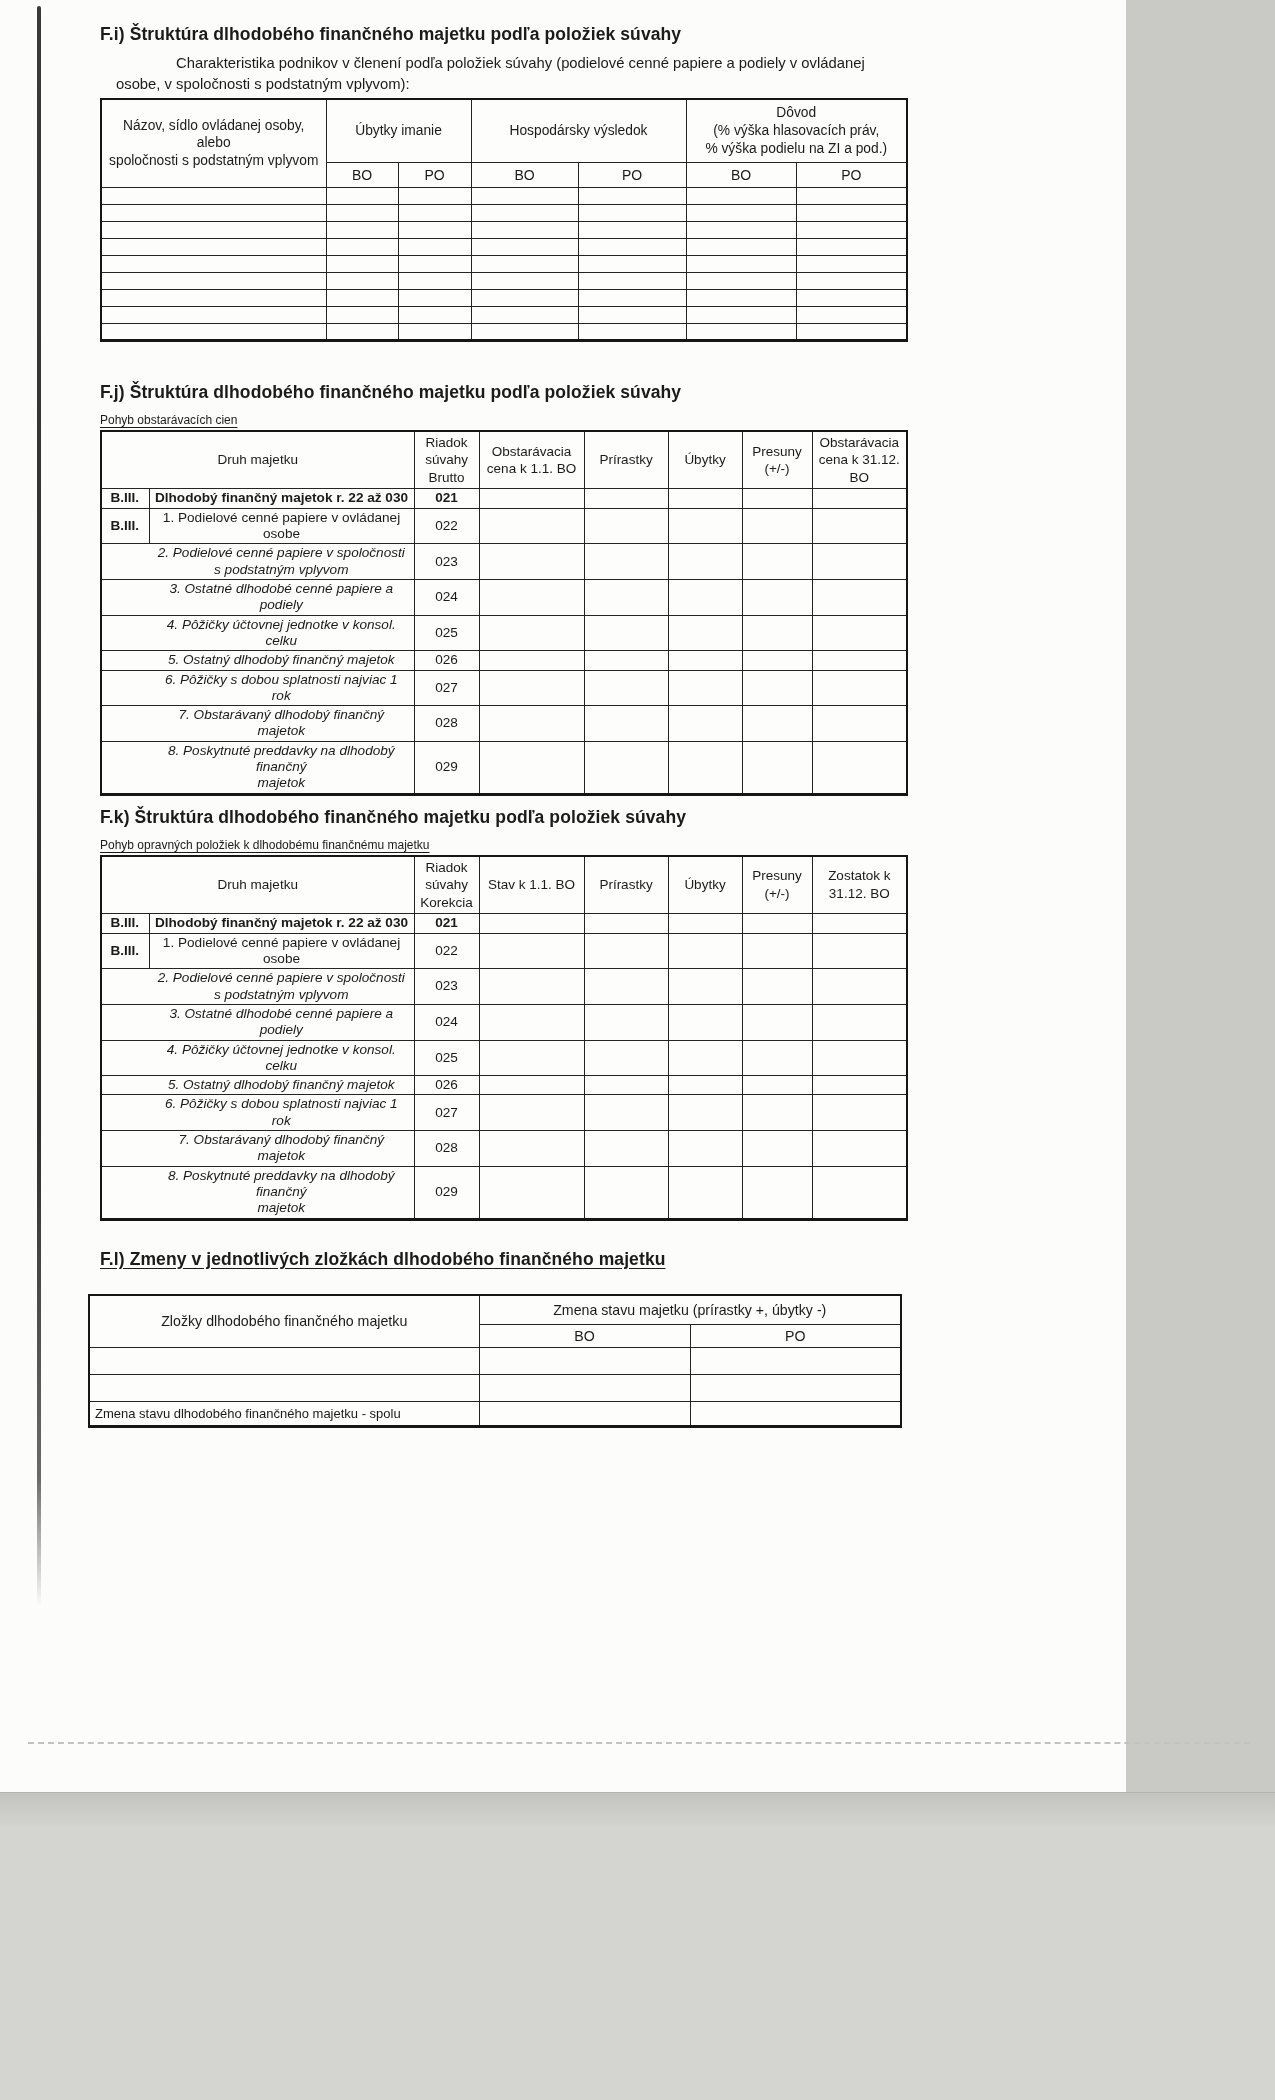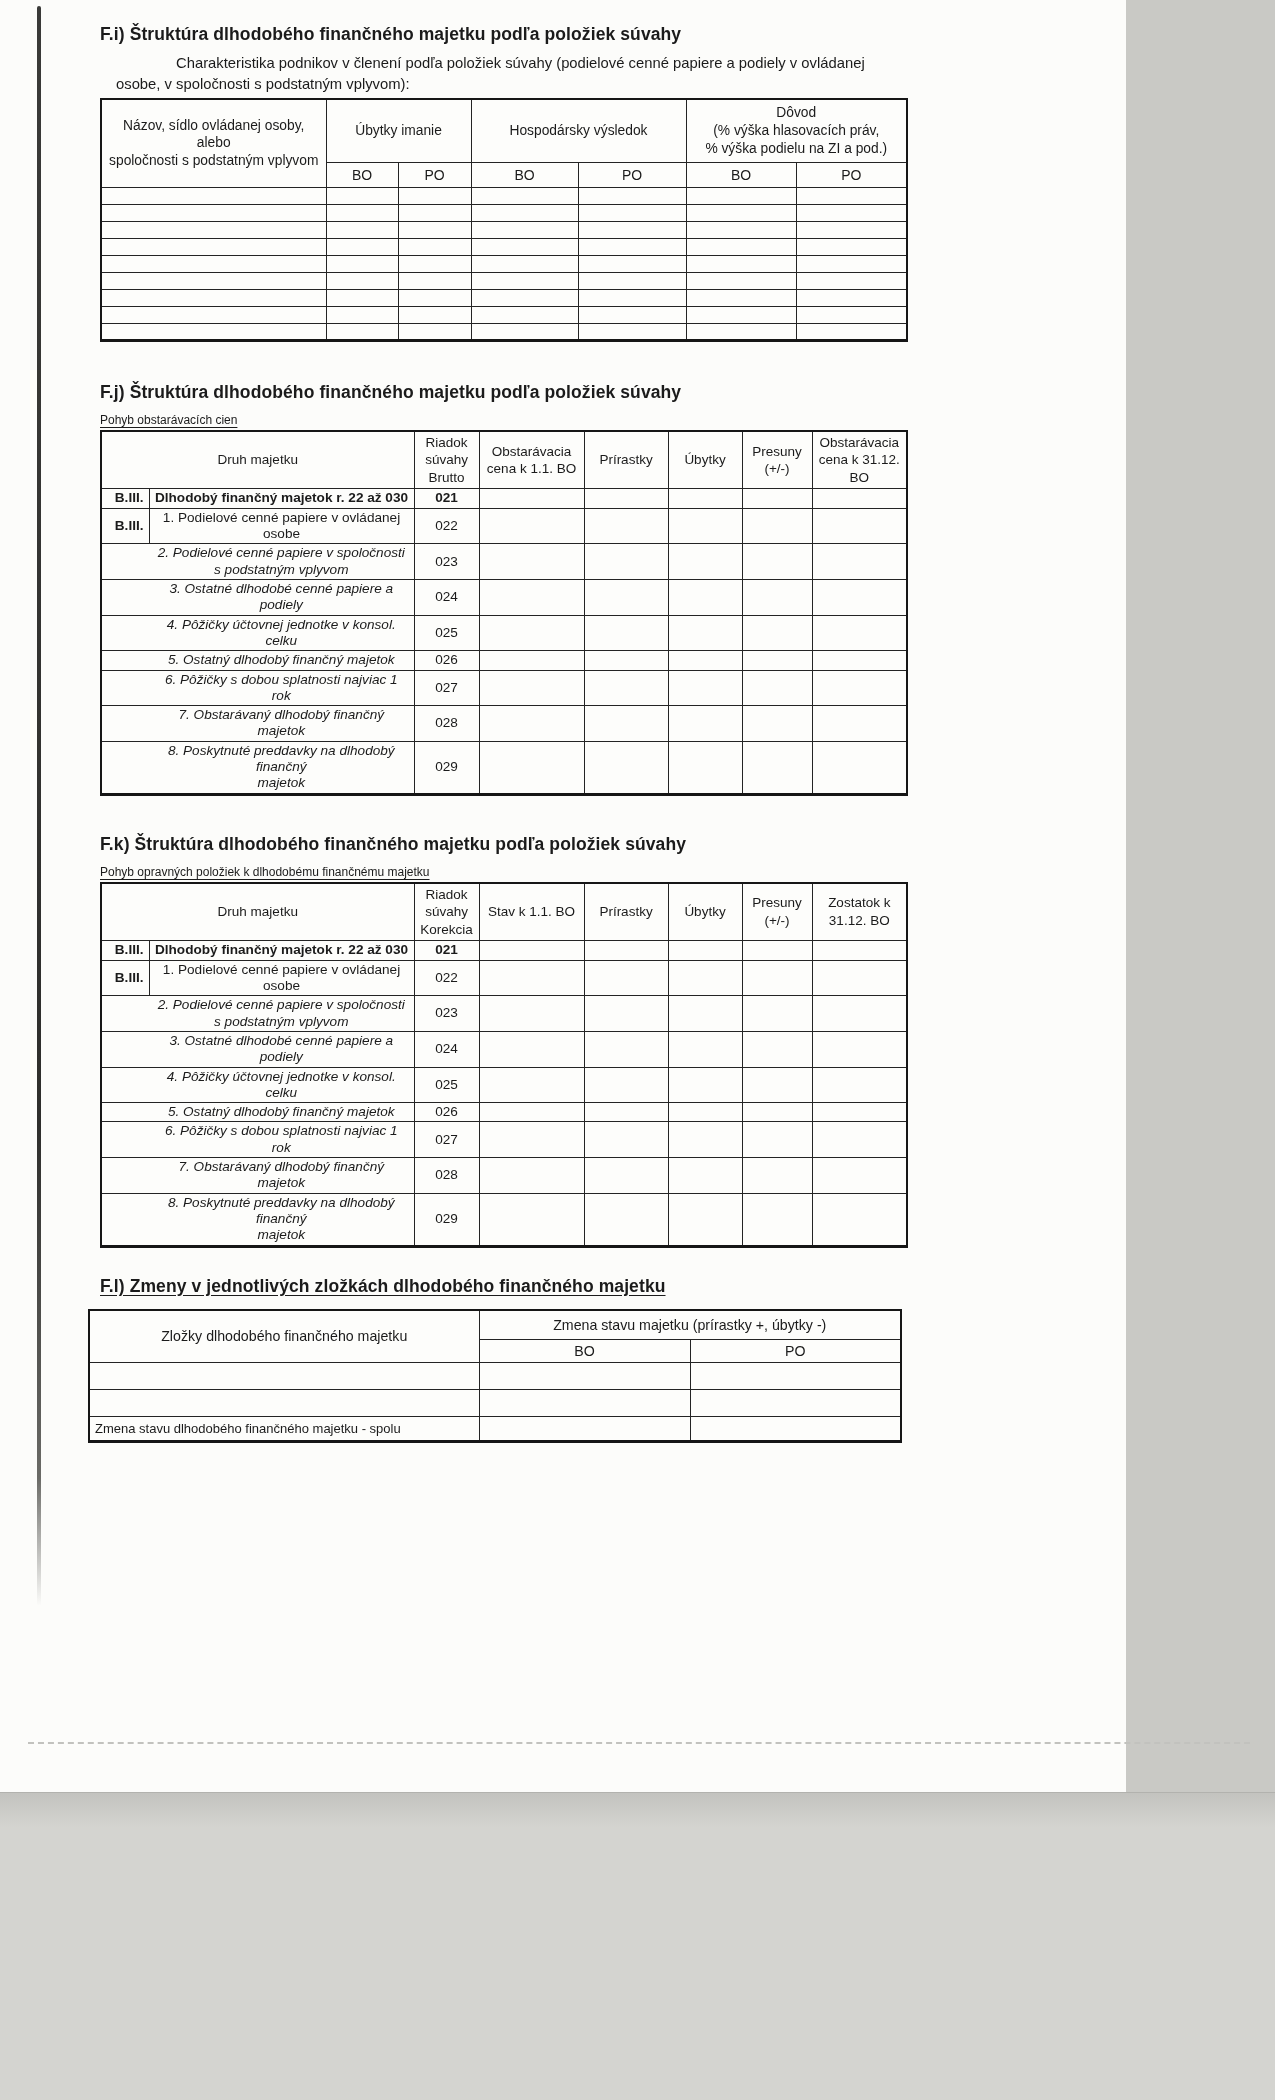--- a/index.html
+++ b/index.html
@@ -68,29 +68,29 @@
   .fi-tbl thead tr.main th { height: 54px; }
   .fi-tbl thead tr.subhead th { height: 25px; padding: 2px; font-size: 14px; }
   .fi-tbl tbody td { height: 17px; padding: 0 4px; }
 
   
   .mv-tbl { width: 806px; margin-top: 2px; }
   .mv-tbl thead th {
     font-size: 13.5px; text-align: center; height: 50px; padding: 2px 4px; line-height: 1.3;
   }
   .mv-tbl tbody td { font-size: 13.6px; height: 17px; padding: 1px 5px; line-height: 1.2; }
-  .mv-tbl td.prefix-cell { font-weight: bold; padding-left: 4px; text-align: right; }
+  .mv-tbl td.prefix-cell { font-weight: bold; padding-left: 4px; text-align: center; }
   .mv-tbl td.label-cell { text-align: center; white-space: pre-line; }
   .mv-tbl td.prefix-cell.no-pref { border-right: none; }
   .mv-tbl td.label-cell.no-pref { border-left: none; font-style: italic; }
   .mv-tbl td.riadok-cell { text-align: center; }
   .mv-tbl tr.bold-row td { font-weight: bold; }
 
   
-  .fl-tbl { width: 812px; margin-left: -12px; margin-top: 12px; }
+  .fl-tbl { width: 812px; margin-left: -12px; margin-top: 24px; }
   .fl-tbl thead th { font-size: 14.2px; text-align: center; padding: 4px 6px; }
   .fl-tbl thead tr.main th { height: 30px; }
   .fl-tbl thead tr.subhead th { height: 23px; padding: 2px; }
   .fl-tbl tbody td { height: 27px; }
   .fl-tbl tfoot td { height: 25px; font-size: 13px; }
   .fl-tbl td.spolu { text-align: left; padding: 2px 5px; }
 
   .page-footer { margin: 12px 0 0 0; font-style: italic; font-size: 13.5px; }
 </style>
 </head>
@@ -341,21 +341,21 @@
               <td></td>
               <td></td>
               <td></td>
               <td></td>
               <td></td>
             </tr>
           </tbody>
       </table>
     </section>
 
-    <section id="sec-fk" style="margin-top:38px">
+    <section id="sec-fk" style="margin-top:11px">
       <h2 class="sec-title">F.k) Štruktúra dlhodobého finančného  majetku podľa položiek súvahy</h2>
       <p class="subtitle u">Pohyb opravných položiek k dlhodobému finančnému majetku</p>
       <table class="tbl mv-tbl">
         <colgroup>
           <col style="width:48px">
             <col style="width:265px">
             <col style="width:65px">
             <col style="width:105px">
           <col style="width:84px">
             <col style="width:74px">

